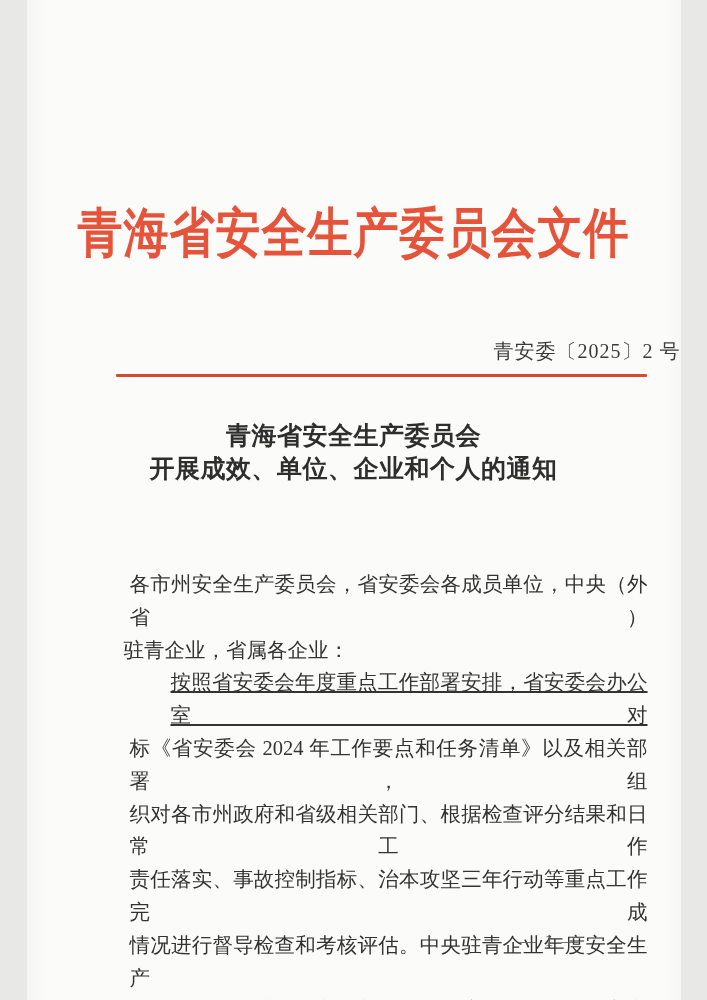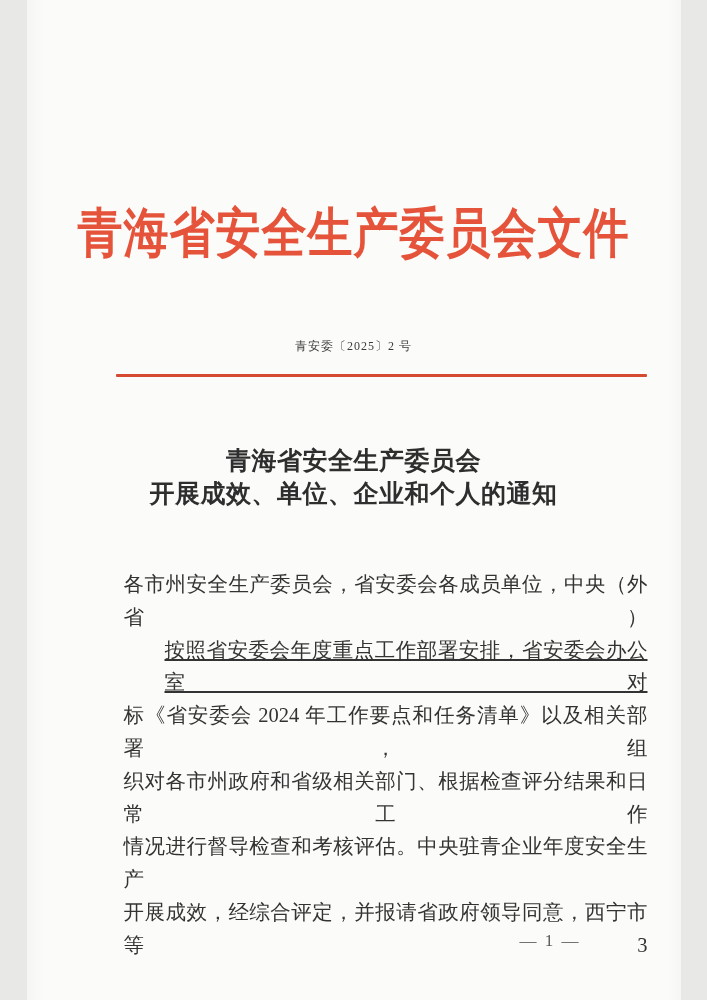--- a/index.html
+++ b/index.html
@@ -40,39 +40,39 @@
     transform: scaleY(1.18);
     transform-origin: top center;
     white-space: nowrap;
   }
 
   .doc-number {
     position: absolute;
     top: 338px;
     left: 0;
     width: 100%;
-    text-align: center;
-    font-size: 12px;
+    text-align: right;
+    font-size: 20px;
     color: #3a3a3a;
     letter-spacing: 1px;
   }
 
   .red-line {
     position: absolute;
     top: 374px;
     left: 89px;
     width: 531px;
     height: 3px;
     background: #d44b30;
     border-radius: 1px;
   }
 
   .doc-title {
     position: absolute;
-    top: 444px;
+    top: 419px;
     left: 0;
     width: 100%;
     text-align: center;
     font-weight: bold;
     color: #2e2e2e;
   }
   .doc-title .t-line {
     font-size: 25px;
     line-height: 33px;
     letter-spacing: 0.5px;
@@ -88,20 +88,21 @@
     line-height: 32.8px;
     color: #333333;
   }
   .b-line {
     white-space: nowrap;
   }
   .b-line.fill {
     white-space: normal;
     text-align: justify;
     text-align-last: justify;
+    margin-left: 6px;
   }
   .b-line.indent {
     padding-left: 41px;
     text-decoration: underline;
   }
 
   .page-number {
     position: absolute;
     top: 931px;
     right: 100px;
@@ -121,23 +122,25 @@
 
   <div class="red-line"></div>
 
   <div class="doc-title">
     <div class="t-line">青海省安全生产委员会</div>
     <div class="t-line">开展成效、单位、企业和个人的通知</div>
   </div>
 
   <div class="body-text">
     <div class="b-line fill">各市州安全生产委员会，省安委会各成员单位，中央（外省）</div>
+    <div class="b-line">驻青企业，省属各企业：</div>
     <div class="b-line fill indent">按照省安委会年度重点工作部署安排，省安委会办公室对</div>
     <div class="b-line fill">标《省安委会 2024 年工作要点和任务清单》以及相关部署，组</div>
     <div class="b-line fill">织对各市州政府和省级相关部门、根据检查评分结果和日常工作</div>
+    <div class="b-line fill">责任落实、事故控制指标、治本攻坚三年行动等重点工作完成</div>
     <div class="b-line fill">情况进行督导检查和考核评估。中央驻青企业年度安全生产</div>
     <div class="b-line fill">开展成效，经综合评定，并报请省政府领导同意，西宁市等 3</div>
 
   </div>
 
   <div class="page-number">— 1 —</div>
 
 </div>
 
 </body></html>

